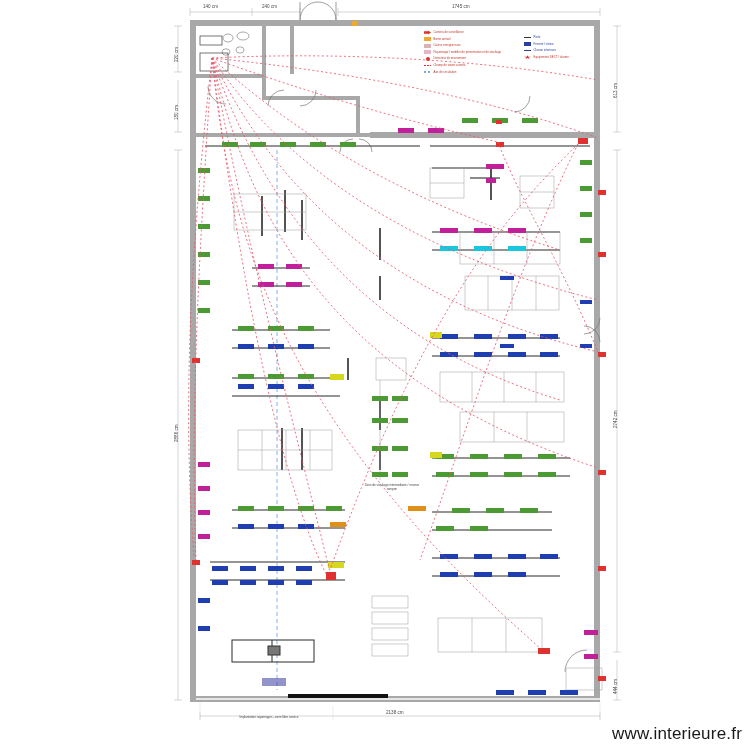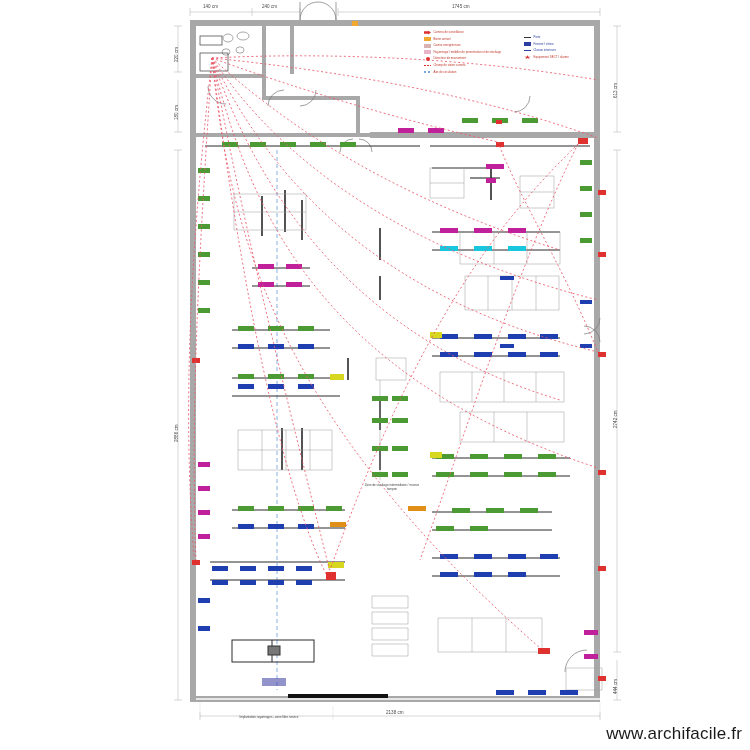--- a/index.html
+++ b/index.html
@@ -466,14 +466,14 @@
     </div>
     <div class="lg-row">
       <span class="lg-sw" style="background:#e03131;clip-path:polygon(50% 0,61% 35%,98% 35%,68% 57%,79% 91%,50% 70%,21% 91%,32% 57%,2% 35%,39% 35%);"></span>
       <span class="lg-tx">Equipement DECT / alarme</span>
     </div>
   </div>
 
   <div class="note" style="left:362px;top:484px;width:60px;">Zone de stockage intermediaire / reserve tampon</div>
   <div class="note" style="left:214px;top:716px;width:110px;">Implantation rayonnages - zone libre service</div>
 
-  <div class="watermark">www.archifacile.fr</div>
+  <div class="watermark">www.interieure.fr</div>
 </div>
 
 </body></html>

